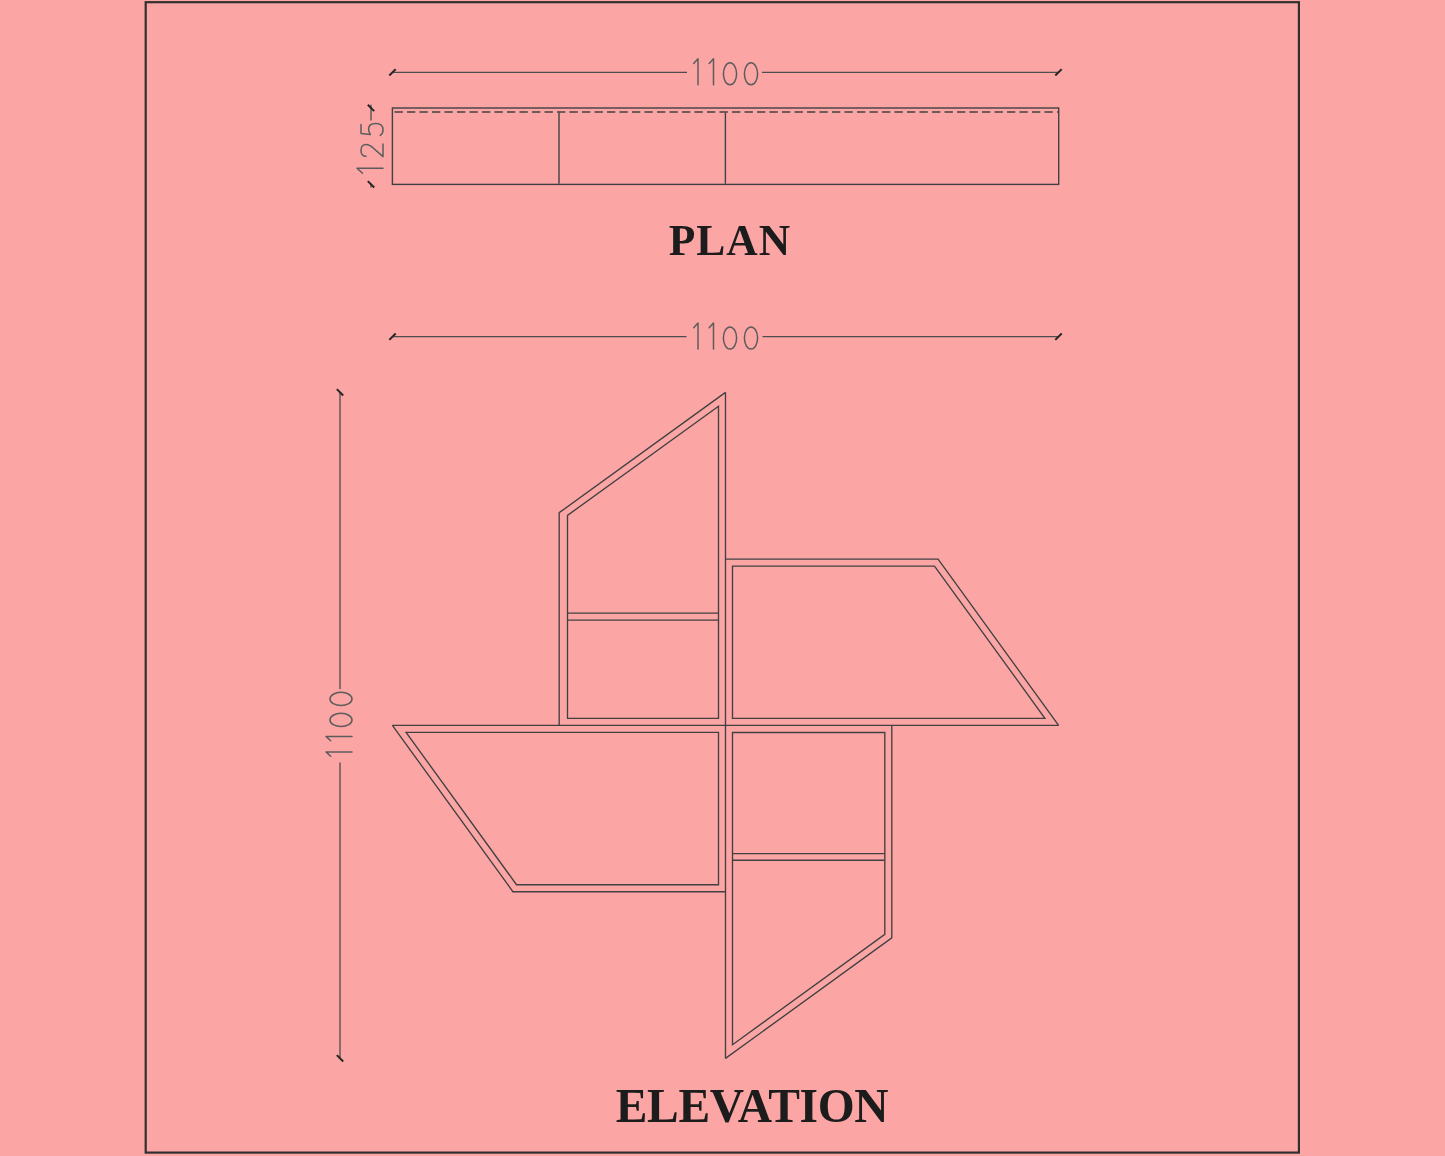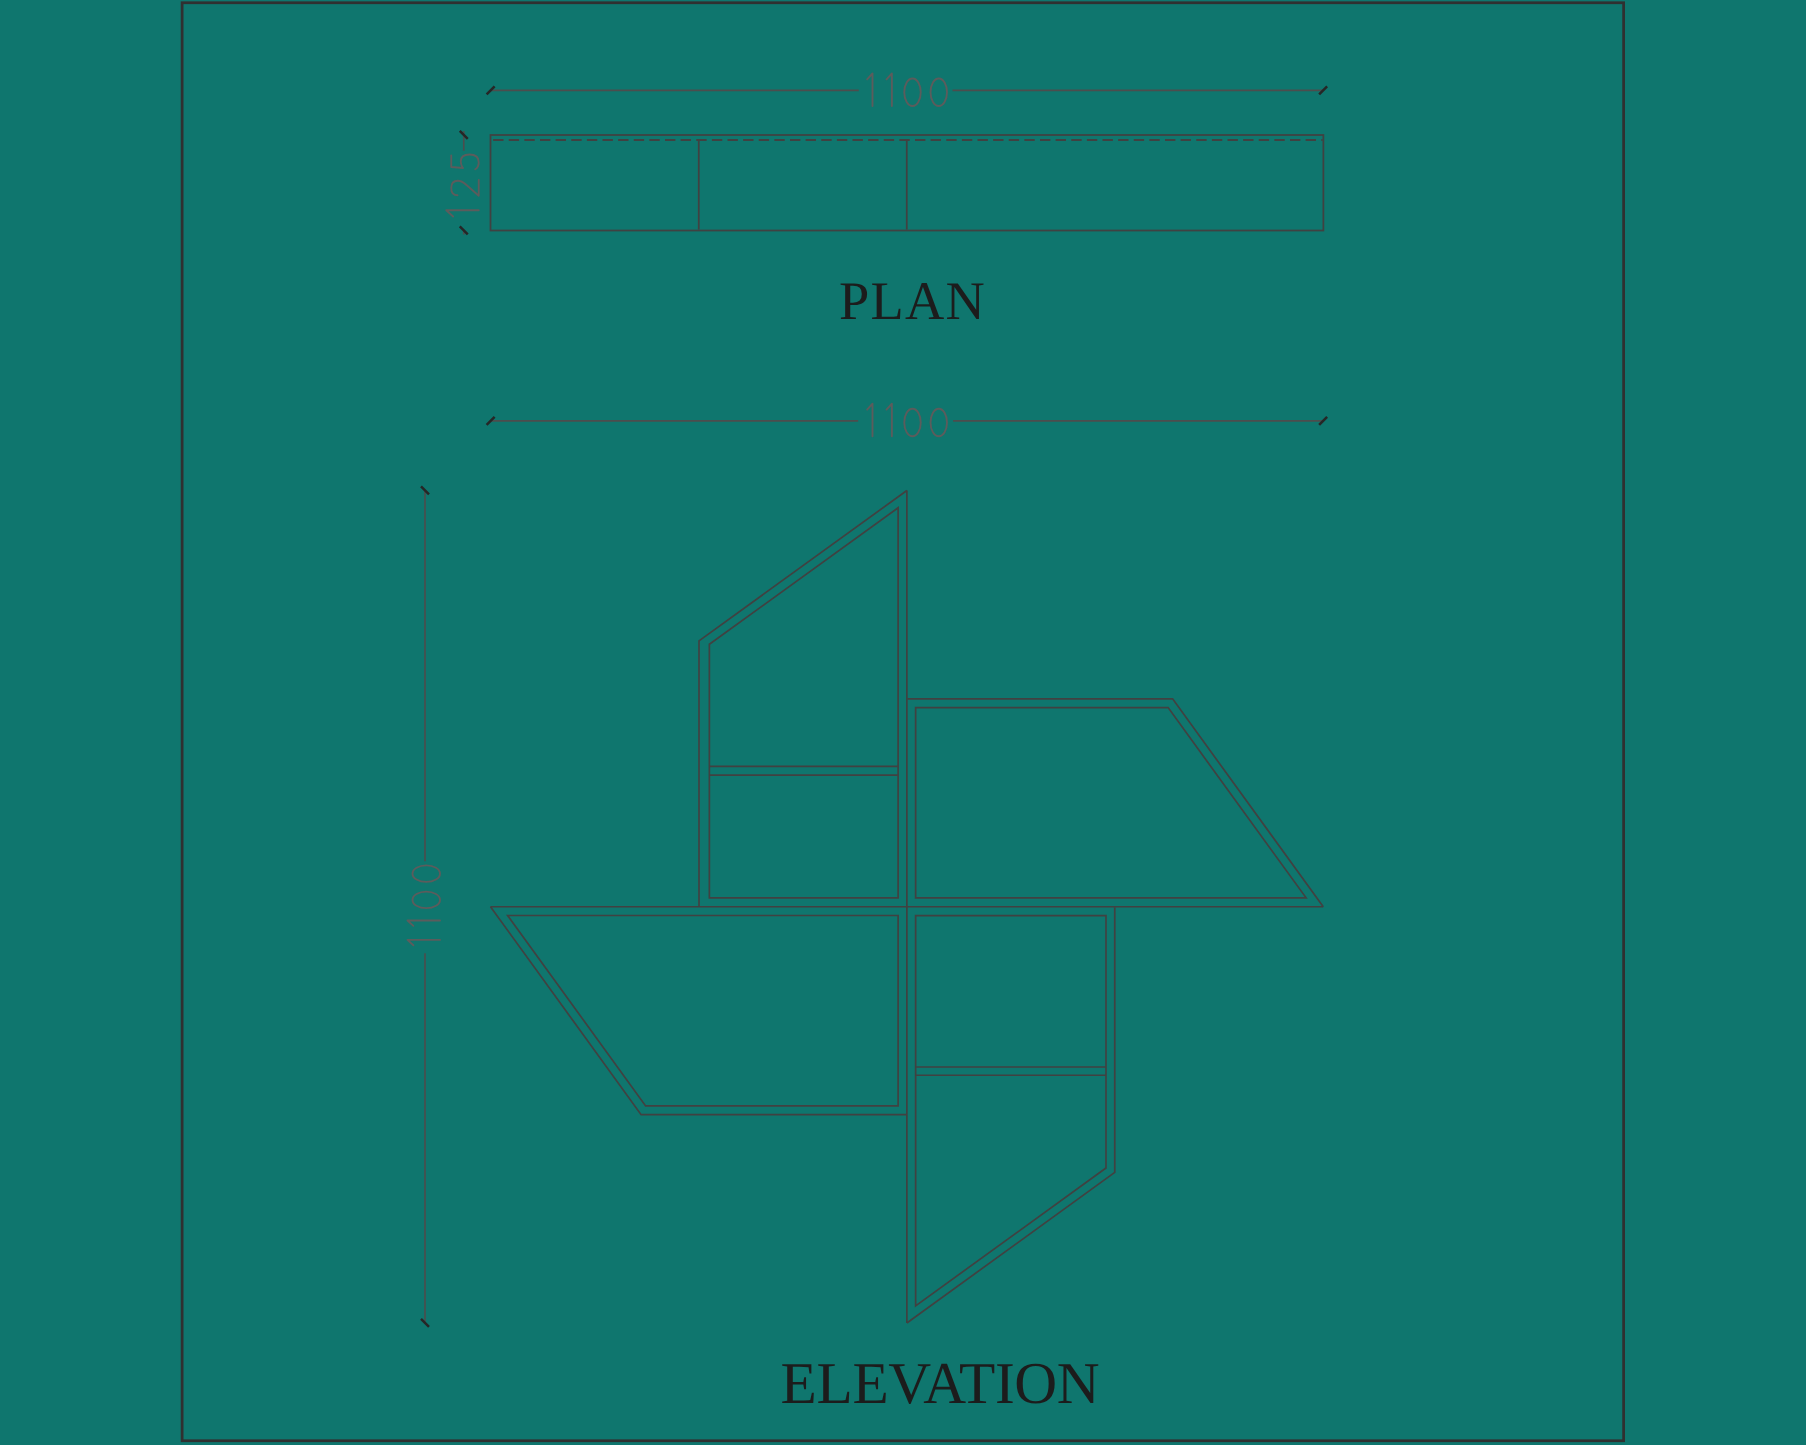--- a/index.html
+++ b/index.html
@@ -1,16 +1,16 @@
 <!DOCTYPE html>
 <html><head>
 <meta charset="utf-8">
 <style>
   html,body{margin:0;padding:0;background:#ffffff;}
-  .page{position:relative;width:1445px;height:1156px;background:#0f766e;overflow:hidden;}
+  .page{position:relative;width:1445px;height:1156px;background:#fca5a5;overflow:hidden;font-weight:bold;}
   svg{position:absolute;left:0;top:0;}
   text{font-family:"Liberation Serif", serif;}
 </style>
 </head>
 <body>
 <div class="page">
 <svg width="1445" height="1156" viewBox="0 0 1445 1156">
 
   <rect x="145.7" y="2.2" width="1153.2" height="1150.4" fill="none" stroke="#303030" stroke-width="2.2"></rect>
 

